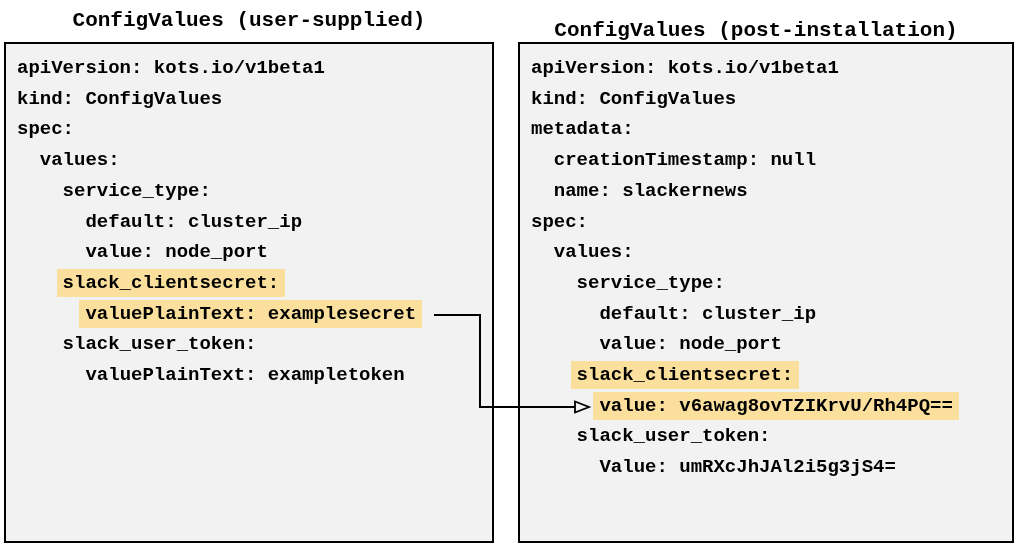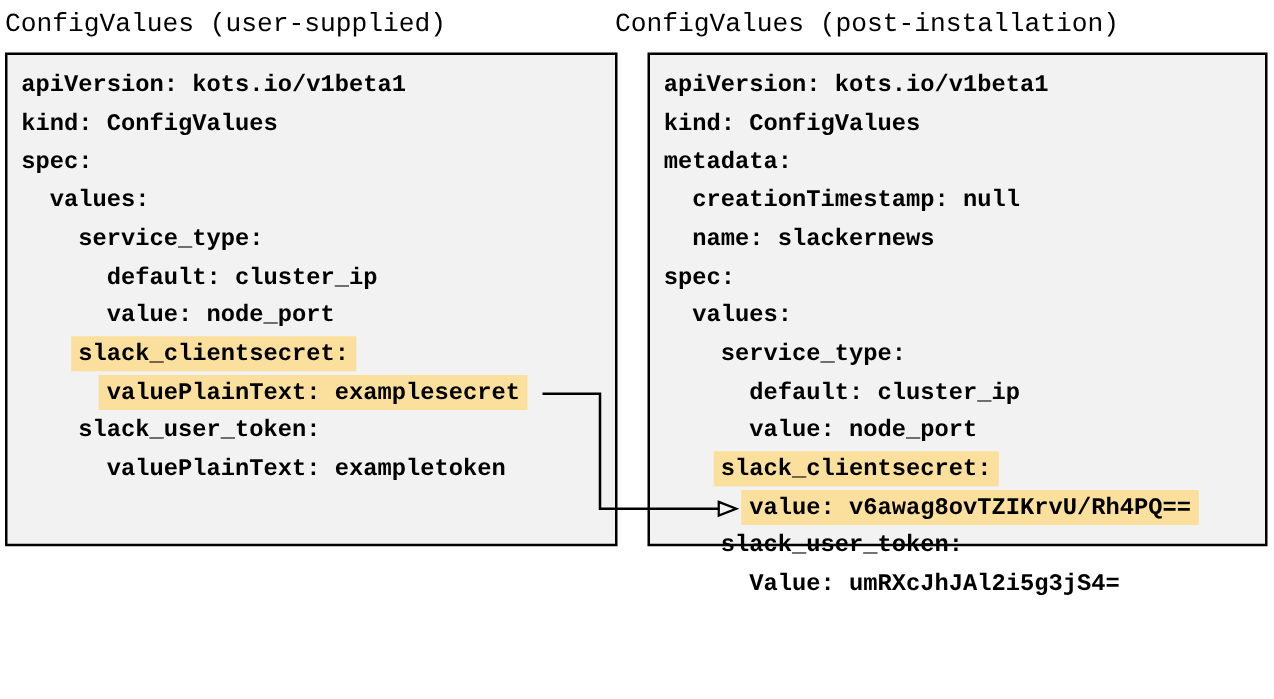--- a/index.html
+++ b/index.html
@@ -14,28 +14,29 @@
   body {
     width: 1019px; height: 559px;
     position: relative;
     background: var(--page_bg);
     overflow: hidden;
     font-family: "Liberation Mono", "DejaVu Sans Mono", monospace;
     color: var(--text);
   }
   .title {
     position: absolute; top: 9px;
-    font-weight: normal; font-size: 21px;
+    font-weight: bold; font-size: 21px;
+    text-align: center;
     letter-spacing: 0;
     white-space: pre;
   }
   .title-left  { left: 4px;   width: 490px; }
-  .title-right { left: 492px; width: 496px; }
+  .title-right { left: 508px; width: 496px; margin-top: 10px; }
   .panel {
-    position: absolute; top: 42px; height: 395px;
+    position: absolute; top: 42px; height: 501px;
     background: var(--panel_bg);
     border: 2px solid var(--panel_border);
     box-sizing: border-box;
   }
   .panel-left  { left: 4px;   width: 490px; }
   .panel-right { left: 518px; width: 496px; }
   .code {
     padding: 9px 0 0 11px;
     font-size: 19px; font-weight: bold;
     line-height: 30.7px;

